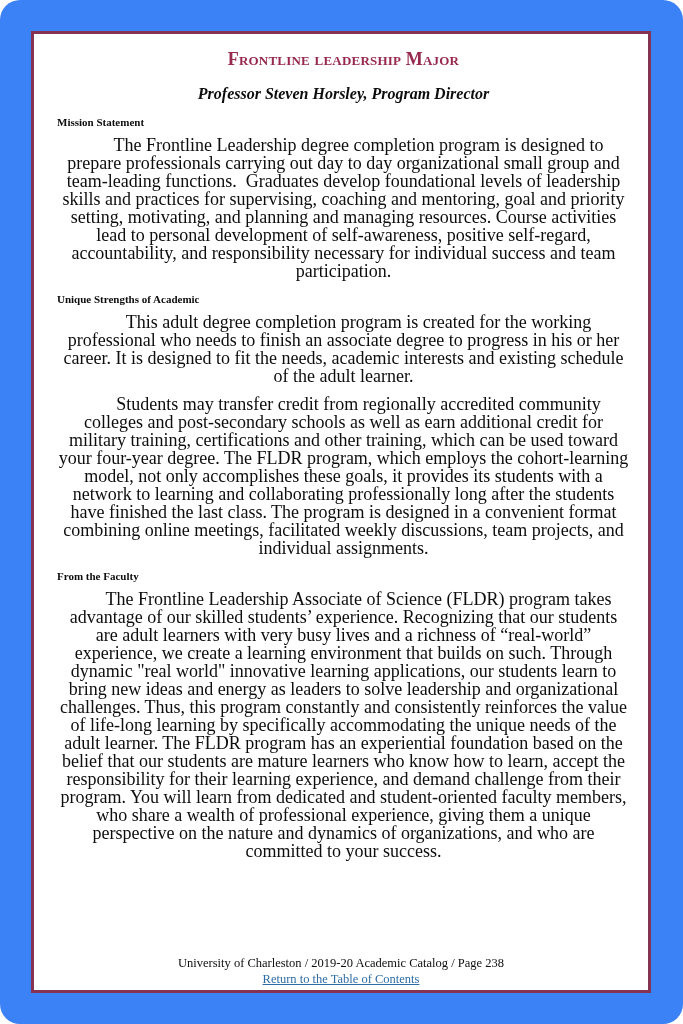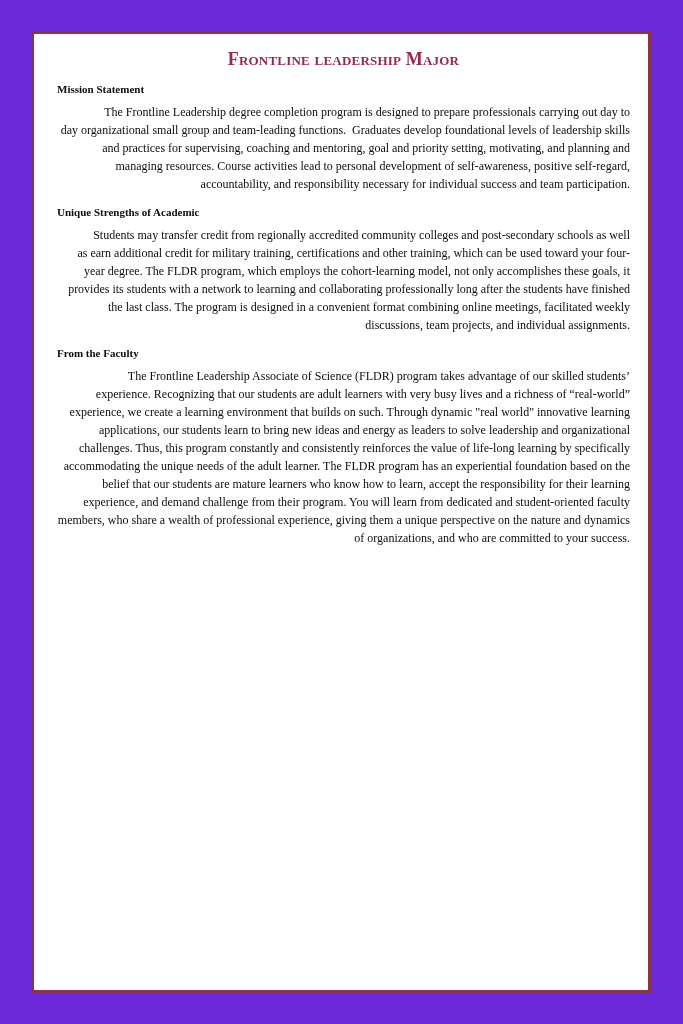--- a/index.html
+++ b/index.html
@@ -4,24 +4,25 @@
 <style>
   html, body {
     margin: 0;
     padding: 0;
     background: #ffffff;
   }
   .page {
     position: relative;
     width: 683px;
     height: 1024px;
-    background: #6d28d9;
+    background: #3b82f6;
     font-family: "Liberation Serif", "DejaVu Serif", serif;
     color: #0e0e0e;
     overflow: hidden;
+    border-radius: 20px;
   }
   .frame {
     position: absolute;
     left: 31px;
     top: 31px;
     width: 620px;
     height: 962px;
     box-sizing: border-box;
     border: 3px solid #843352;
     background: #ffffff;
@@ -47,24 +48,24 @@
     color: #0d0d0d;
   }
   .heading {
     margin: 13px 0 8px 0;
     font-weight: 700;
     font-size: 11px;
     color: #0d0d0d;
   }
   .body-par {
     margin: 0 0 10px 0;
-    font-size: 12px;
+    font-size: 18px;
     line-height: 18px;
     text-indent: 30px;
-    text-align: right;
+    text-align: center;
     color: #0d0d0d;
   }
   .footer {
     position: absolute;
     left: 0;
     right: 0;
     bottom: 3px;
     text-align: center;
     font-size: 12.5px;
     line-height: 16px;
@@ -81,35 +82,41 @@
 </style>
 </head>
 <body>
 
 <div class="page">
   <div class="frame">
     <div class="content">
 
       <div class="doc-title">Frontline leadership Major</div>
 
+      <div class="byline">Professor Steven Horsley, Program Director</div>
 
       <div>
         <div class="heading">Mission Statement</div>
         <p class="body-par">The Frontline Leadership degree completion program is designed to prepare professionals carrying out day to day organizational small group and team-leading functions.&nbsp; Graduates develop foundational levels of leadership skills and practices for supervising, coaching and mentoring, goal and priority setting, motivating, and planning and managing resources. Course activities lead to personal development of self-awareness, positive self-regard, accountability, and responsibility necessary for individual success and team participation.</p>
       </div>
 
       <div>
         <div class="heading">Unique Strengths of Academic</div>
+        <p class="body-par">This adult degree completion program is created for the working professional who needs to finish an associate degree to progress in his or her career. It is designed to fit the needs, academic interests and existing schedule of the adult learner.</p>
         <p class="body-par">Students may transfer credit from regionally accredited community colleges and post-secondary schools as well as earn additional credit for military training, certifications and other training, which can be used toward your four-year degree. The FLDR program, which employs the cohort-learning model, not only accomplishes these goals, it provides its students with a network to learning and collaborating professionally long after the students have finished the last class. The program is designed in a convenient format combining online meetings, facilitated weekly discussions, team projects, and individual assignments.</p>
       </div>
 
       <div>
         <div class="heading">From the Faculty</div>
         <p class="body-par">The Frontline Leadership Associate of Science (FLDR) program takes advantage of our skilled students’ experience. Recognizing that our students are adult learners with very busy lives and a richness of “real-world” experience, we create a learning environment that builds on such. Through dynamic "real world" innovative learning applications, our students learn to bring new ideas and energy as leaders to solve leadership and organizational challenges. Thus, this program constantly and consistently reinforces the value of life-long learning by specifically accommodating the unique needs of the adult learner. The FLDR program has an experiential foundation based on the belief that our students are mature learners who know how to learn, accept the responsibility for their learning experience, and demand challenge from their program. You will learn from dedicated and student-oriented faculty members, who share a wealth of professional experience, giving them a unique perspective on the nature and dynamics of organizations, and who are committed to your success.</p>
       </div>
 
       <div>
       </div>
 
     </div>
 
+    <div class="footer">
+      <span class="footer-credit">University of Charleston / 2019-20 Academic Catalog / Page 238</span>
+      <a class="toc-link" href="#">Return to the Table of Contents</a>
+    </div>
   </div>
 </div>
 
 </body></html>

